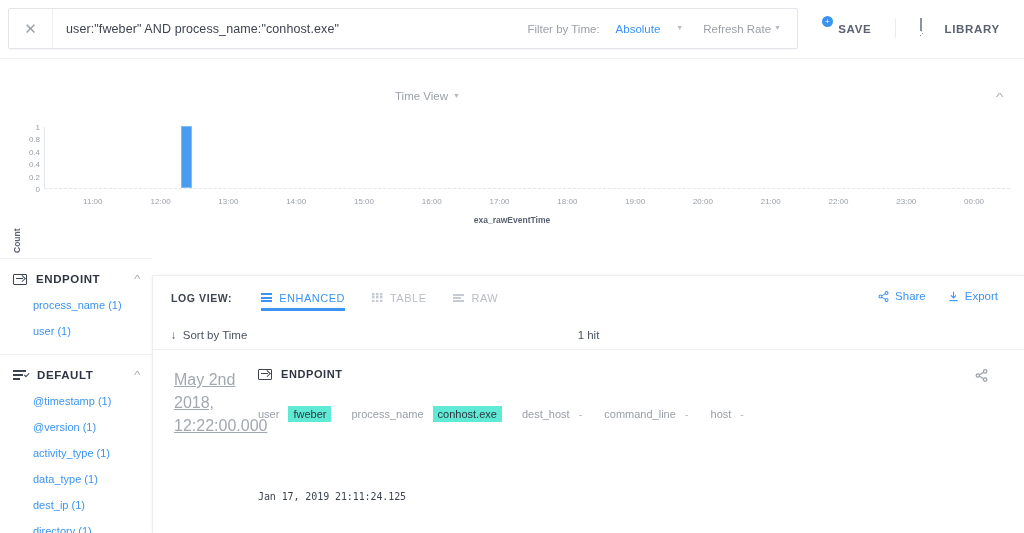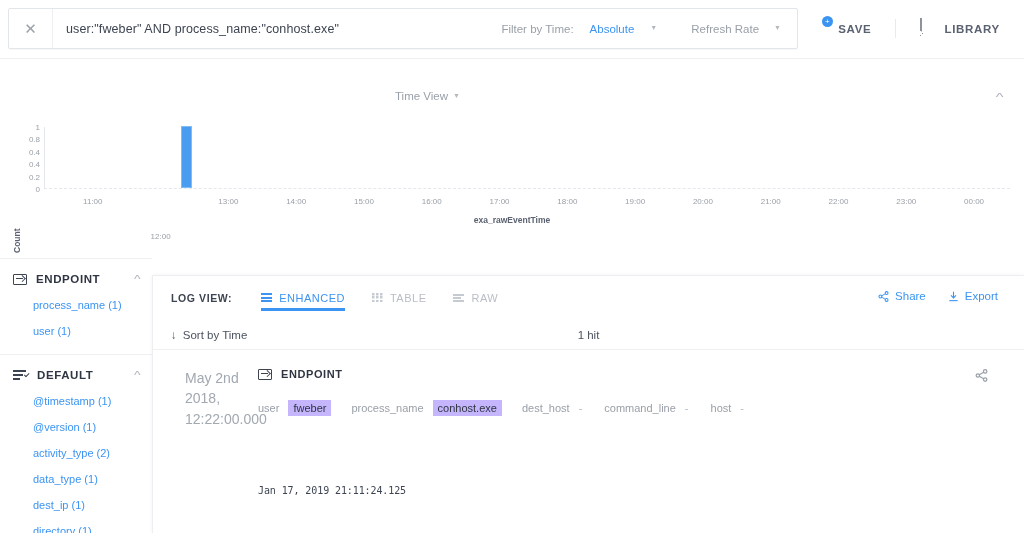--- a/index.html
+++ b/index.html
@@ -29,22 +29,22 @@
   .query-text {
     flex: 1; padding-left: 13px; font-size: 12.5px; color: #3d4451; letter-spacing: .1px;
   }
   .filter-by-time {
     display: flex; align-items: center; gap: 16px; font-size: 11.5px; color: #9aa0a8;
     padding-right: 6px; white-space: nowrap;
   }
   .filter-by-time .val { color: #3b94f2; }
   .caret { font-size: 7px; color: #b4b9c0; position: relative; top: -1px; }
   .refresh-rate {
-    display: flex; align-items: center; gap: 15px; font-size: 11.5px; color: #9aa0a8;
-    padding-right: 16px; margin-left: 28px; white-space: nowrap;
+    display: flex; align-items: center; gap: 3px; font-size: 11.5px; color: #9aa0a8;
+    padding-right: 16px; margin-left: 14px; white-space: nowrap;
   }
   .top-actions {
     position: absolute; right: 0; top: 8px; height: 41px; display: flex; align-items: center;
   }
   .top-action {
     display: flex; align-items: center; gap: 9px; font-size: 11.5px; letter-spacing: .7px;
     color: #5a6170; font-weight: bold; padding: 0 24px; cursor: pointer;
   }
   .top-action.first { border-right: 1px solid #e8eaee; }
   .icon-bm { position: relative; width: 15px; height: 19px; display: inline-block; }
@@ -215,35 +215,35 @@
   }
   .sort-by {
     position: absolute; left: 18px; font-size: 11.5px; color: #4c535f; cursor: pointer;
     display: flex; align-items: center; gap: 6px;
   }
   .hits { position: absolute; left: 0; right: 0; text-align: center; font-size: 11.5px; color: #4c535f; }
 
   
   .entry { position: relative; padding: 18px 0 0 0; }
   .entry-time {
-    position: absolute; left: 32px; top: 18px; width: 82px; font-size: 14px;
-    color: #a2a8b0; line-height: 1.45;
+    position: absolute; left: 21px; top: 18px; width: 82px; font-size: 16px;
+    color: #a2a8b0; line-height: 1.45; text-decoration: underline;
   }
   .entry-body { margin-left: 105px; padding-right: 50px; }
   .entry-src { display: flex; align-items: center; gap: 9px; }
   .entry-src-name {
     font-size: 11px; font-weight: bold; letter-spacing: .6px; color: #2f3542;
   }
   .entry-share { position: absolute; right: 36px; top: 18px; cursor: pointer; }
-  .fields { display: flex; align-items: center; gap: 0; margin-top: 20px; flex-wrap: nowrap; }
+  .fields { display: flex; align-items: center; gap: 0; margin-top: 26px; flex-wrap: nowrap; }
   .fkey { font-size: 11px; color: #9aa0a8; margin-right: 9px; white-space: nowrap; }
   .fval {
     font-size: 11px; color: #2f3542; margin-right: 22px; white-space: nowrap;
   }
-  .fval.hl { background: #c4b5fd; padding: 2px 5px; margin-right: 20px; }
+  .fval.hl { background: #5eead4; padding: 2px 5px; margin-right: 20px; }
   .fval.dash { color: #b4b9c0; }
   .raw {
     margin-top: 24px; font-family: "DejaVu Sans Mono", monospace; font-size: 10px;
     color: #3d4451; line-height: 2.05; letter-spacing: -0.1px; white-space: pre-wrap;
     word-break: break-all; position: relative;
   }
 </style>
 </head>
 <body>
 
@@ -294,21 +294,21 @@
         <div class="ytick" style="top: 32.8px;">0.4</div>
         <div class="ytick" style="top: 45.2px;">0.4</div>
         <div class="ytick" style="top: 57.6px;">0.2</div>
         <div class="ytick" style="top: 70px;">0</div>
       </div>
     <div class="plot-area">
         <div class="bar" style="left: 14.6433%; margin-left: -5.5px; height: 62px;"></div>
       </div>
     <div class="xticks">
         <div class="xtick" style="left: 5.05263%;">11:00</div>
-        <div class="xtick" style="left: 12.0702%; margin-top: 35px;">12:00</div>
+        <div class="xtick" style="left: 12.0702%;">12:00</div>
         <div class="xtick" style="left: 19.0877%;">13:00</div>
         <div class="xtick" style="left: 26.1053%;">14:00</div>
         <div class="xtick" style="left: 33.1228%;">15:00</div>
         <div class="xtick" style="left: 40.1404%;">16:00</div>
         <div class="xtick" style="left: 47.1579%;">17:00</div>
         <div class="xtick" style="left: 54.1754%;">18:00</div>
         <div class="xtick" style="left: 61.193%;">19:00</div>
         <div class="xtick" style="left: 68.2105%;">20:00</div>
         <div class="xtick" style="left: 75.2281%;">21:00</div>
         <div class="xtick" style="left: 82.2456%;">22:00</div>
@@ -338,21 +338,21 @@
           <i></i>
           <i></i>
           <b></b>
         </span>
         <span class="facet-title">DEFAULT</span>
         <span class="facet-chev">^</span>
       </div>
       <div class="facet-items">
         <div class="facet-item">@timestamp (1)</div>
         <div class="facet-item">@version (1)</div>
-        <div class="facet-item">activity_type (2)</div>
+        <div class="facet-item">activity_type (1)</div>
         <div class="facet-item">data_type (1)</div>
         <div class="facet-item">dest_ip (1)</div>
         <div class="facet-item">directory (1)</div>
       </div>
     </div>
   </div>
 
 <div class="logview">
   <div class="lv-header">
     <span class="lv-label">LOG VIEW:</span>

